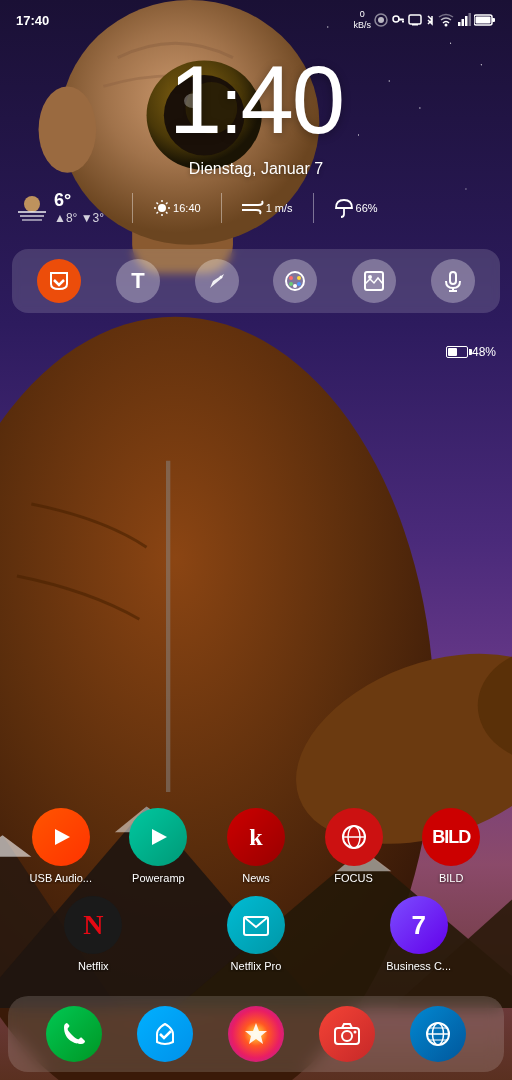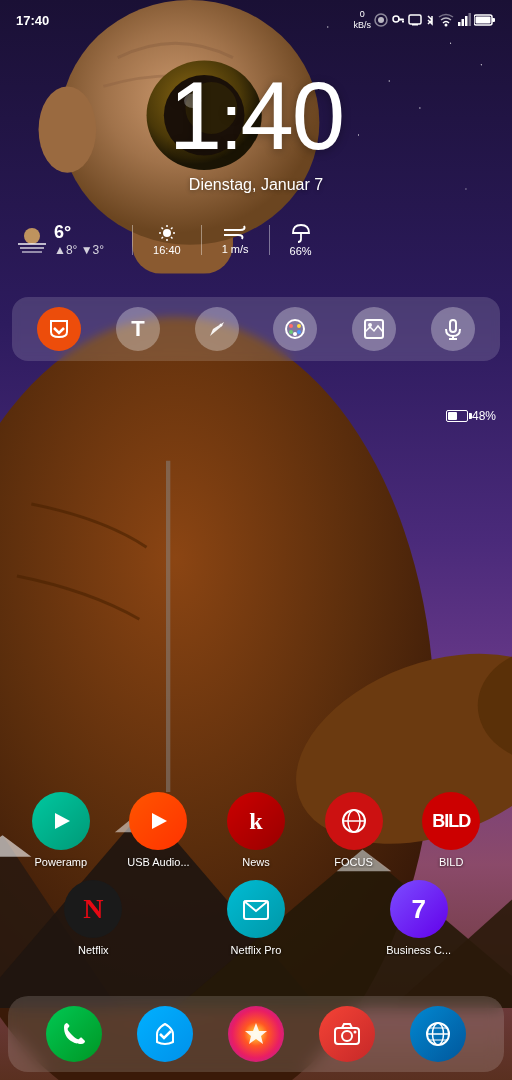--- a/index.html
+++ b/index.html
@@ -46,21 +46,20 @@
       z-index: 1;
     }
 
     
     .screen-overlay {
       position: absolute;
       inset: 0;
       z-index: 10;
       display: flex;
       flex-direction: column;
-      gap: 16px;
     }
 
     
     .status-bar {
       display: flex;
       justify-content: space-between;
       align-items: center;
       padding: 8px 16px 0;
       height: 32px;
     }
@@ -118,21 +117,21 @@
       color: white;
     }
     .weather-divider {
       width: 1px;
       height: 30px;
       background: rgba(255,255,255,0.4);
       margin: 0 12px;
     }
     .weather-detail {
       display: flex;
-      flex-direction: column;
+      flex-direction: row;
       align-items: center;
       color: white;
       font-size: 11px;
       gap: 2px;
       margin: 0 8px;
     }
 
     
     .quick-tools {
       background: rgba(255,255,255,0.15);
@@ -573,35 +572,35 @@
         <div class="battery-fill"></div>
       </div>
       <span>48%</span>
     </div>
   </div>
 
   <div class="app-grid">
     <div class="app-row">
 
       <div class="app-item">
+        <div class="app-icon icon-usbaudio">
+          <svg width="26" height="26" viewBox="0 0 26 26">
+            <polygon points="7,5 22,13 7,21" fill="white"></polygon>
+          </svg>
+        </div>
+        <span class="app-label">USB Audio...</span>
+      </div>
+
+      <div class="app-item">
         <div class="app-icon icon-poweramp">
           <svg width="26" height="26" viewBox="0 0 26 26">
             <polygon points="7,5 22,13 7,21" fill="white"></polygon>
           </svg>
         </div>
         <span class="app-label">Poweramp</span>
-      </div>
-
-      <div class="app-item">
-        <div class="app-icon icon-usbaudio">
-          <svg width="26" height="26" viewBox="0 0 26 26">
-            <polygon points="7,5 22,13 7,21" fill="white"></polygon>
-          </svg>
-        </div>
-        <span class="app-label">USB Audio...</span>
       </div>
 
       <div class="app-item">
         <div class="app-icon icon-news">
           <span class="news-k">k</span>
         </div>
         <span class="app-label">News</span>
       </div>
 
       <div class="app-item">

